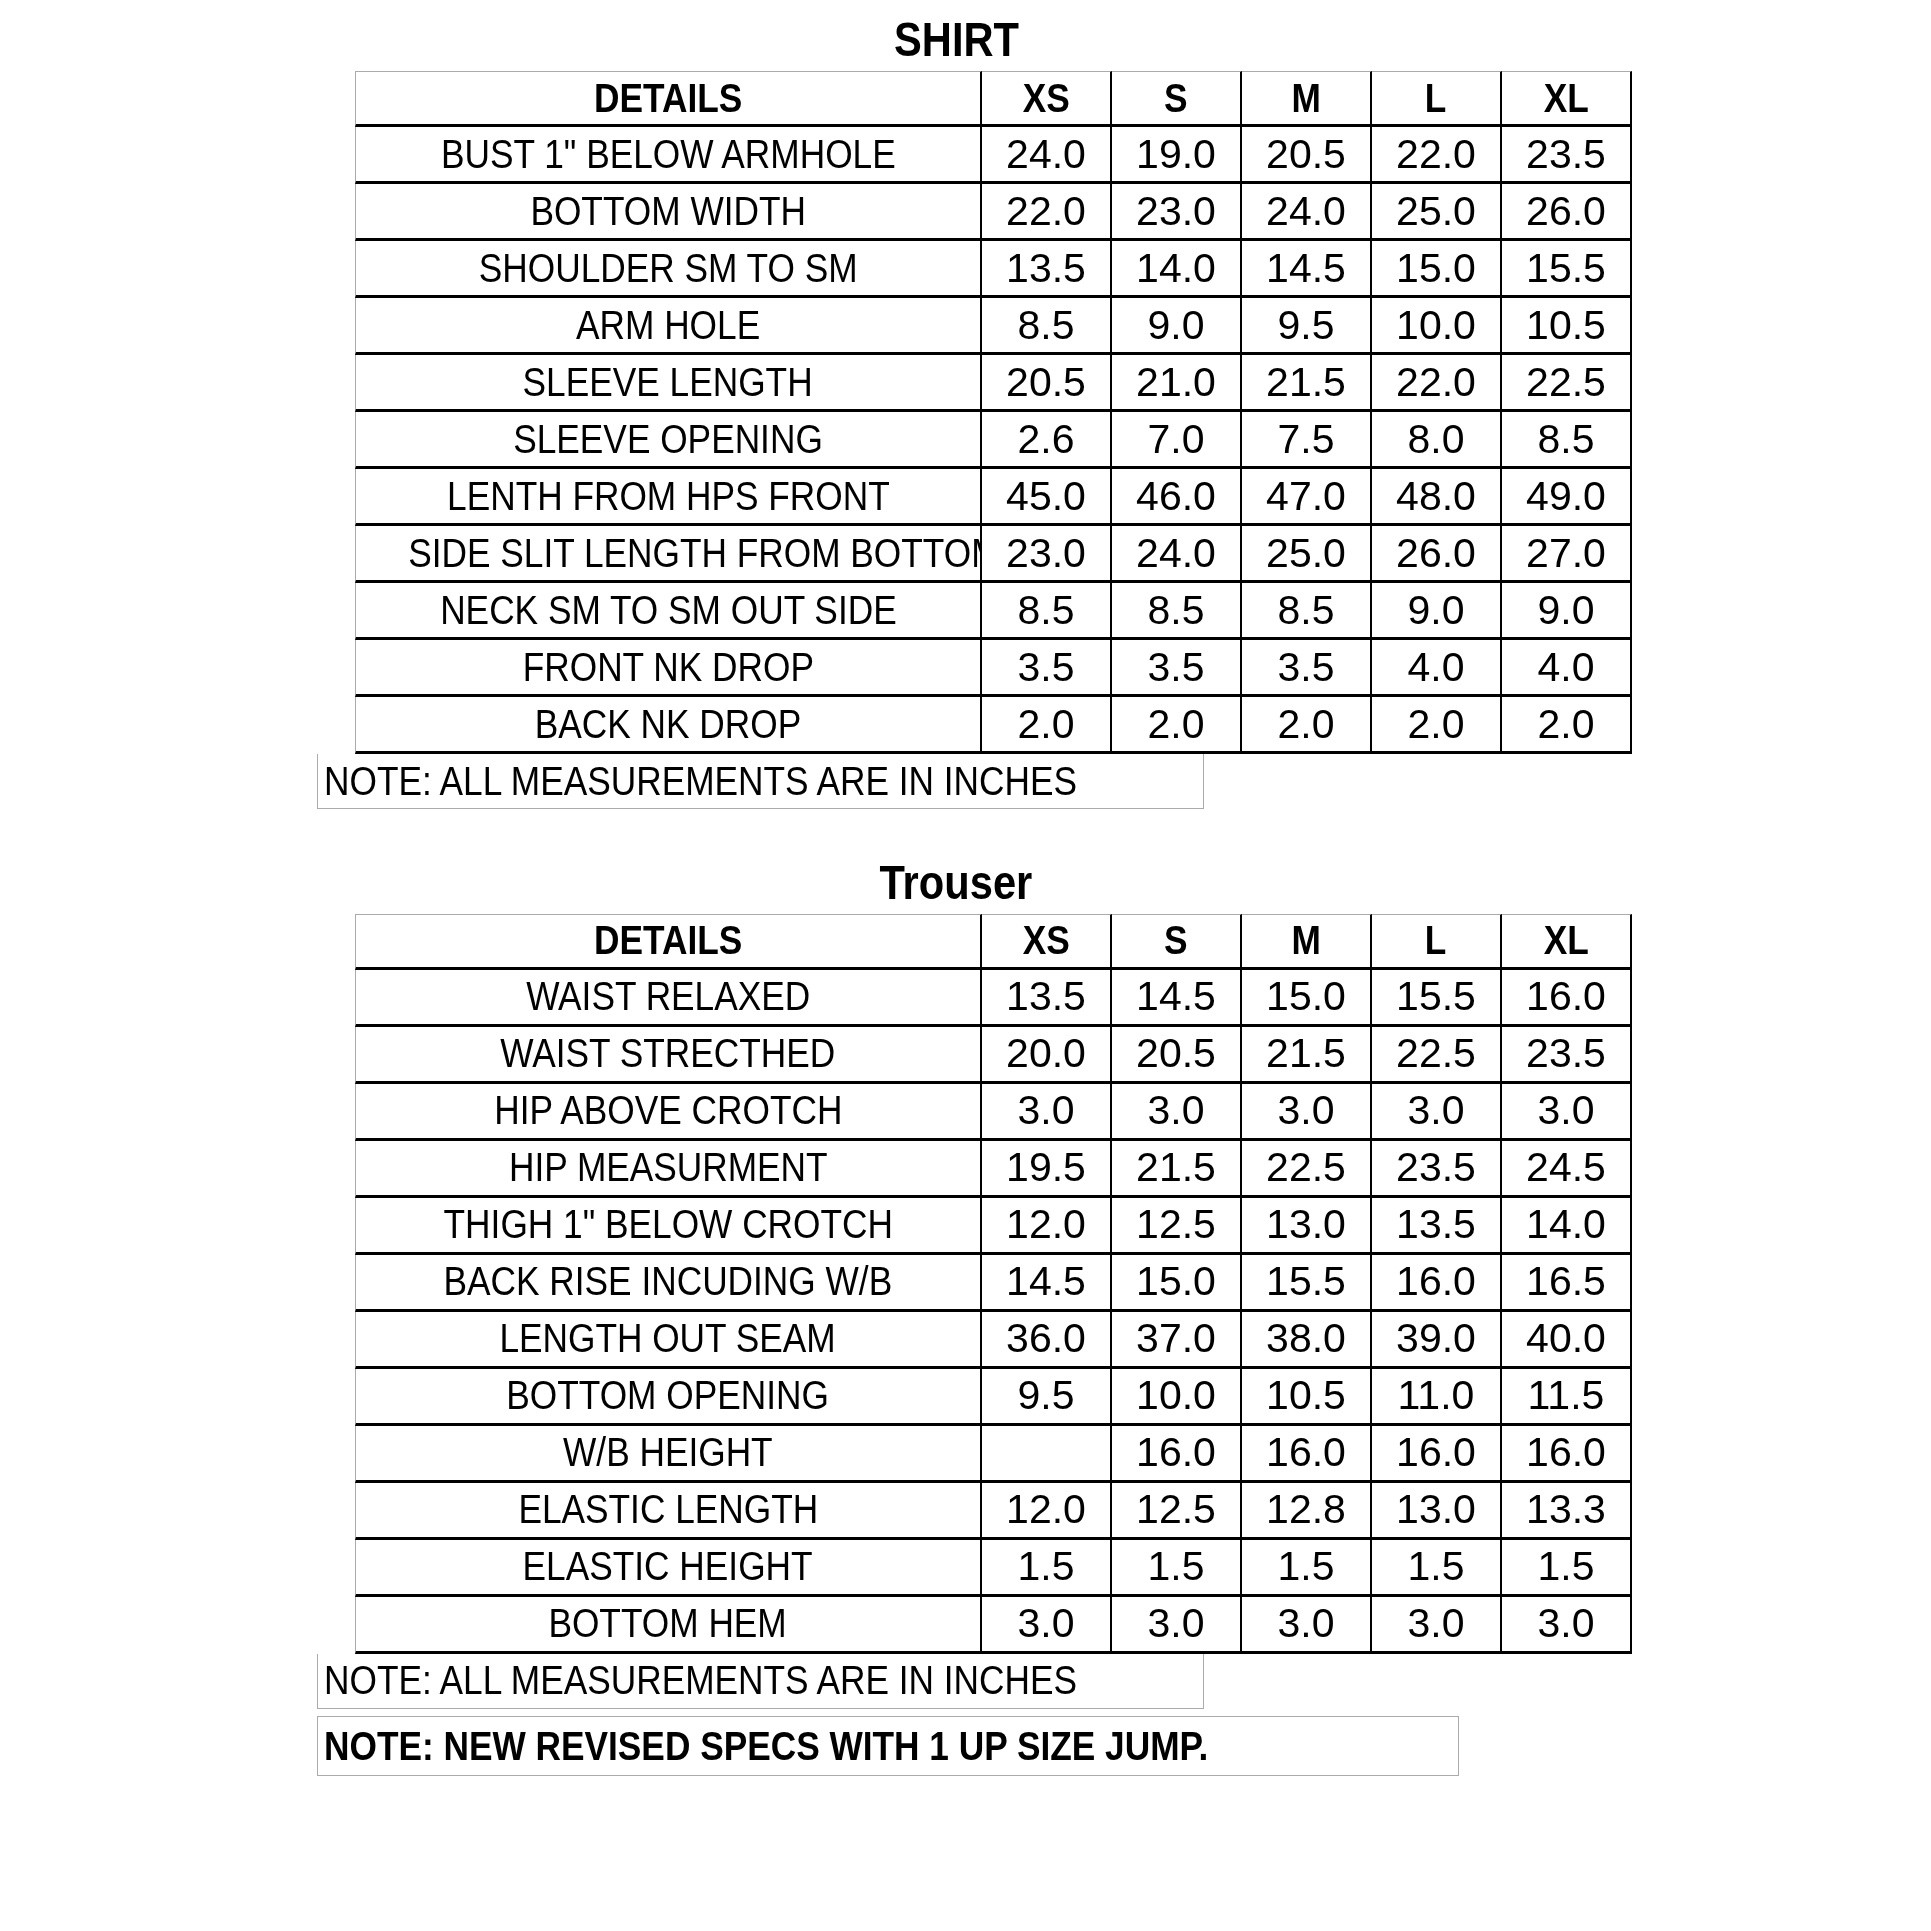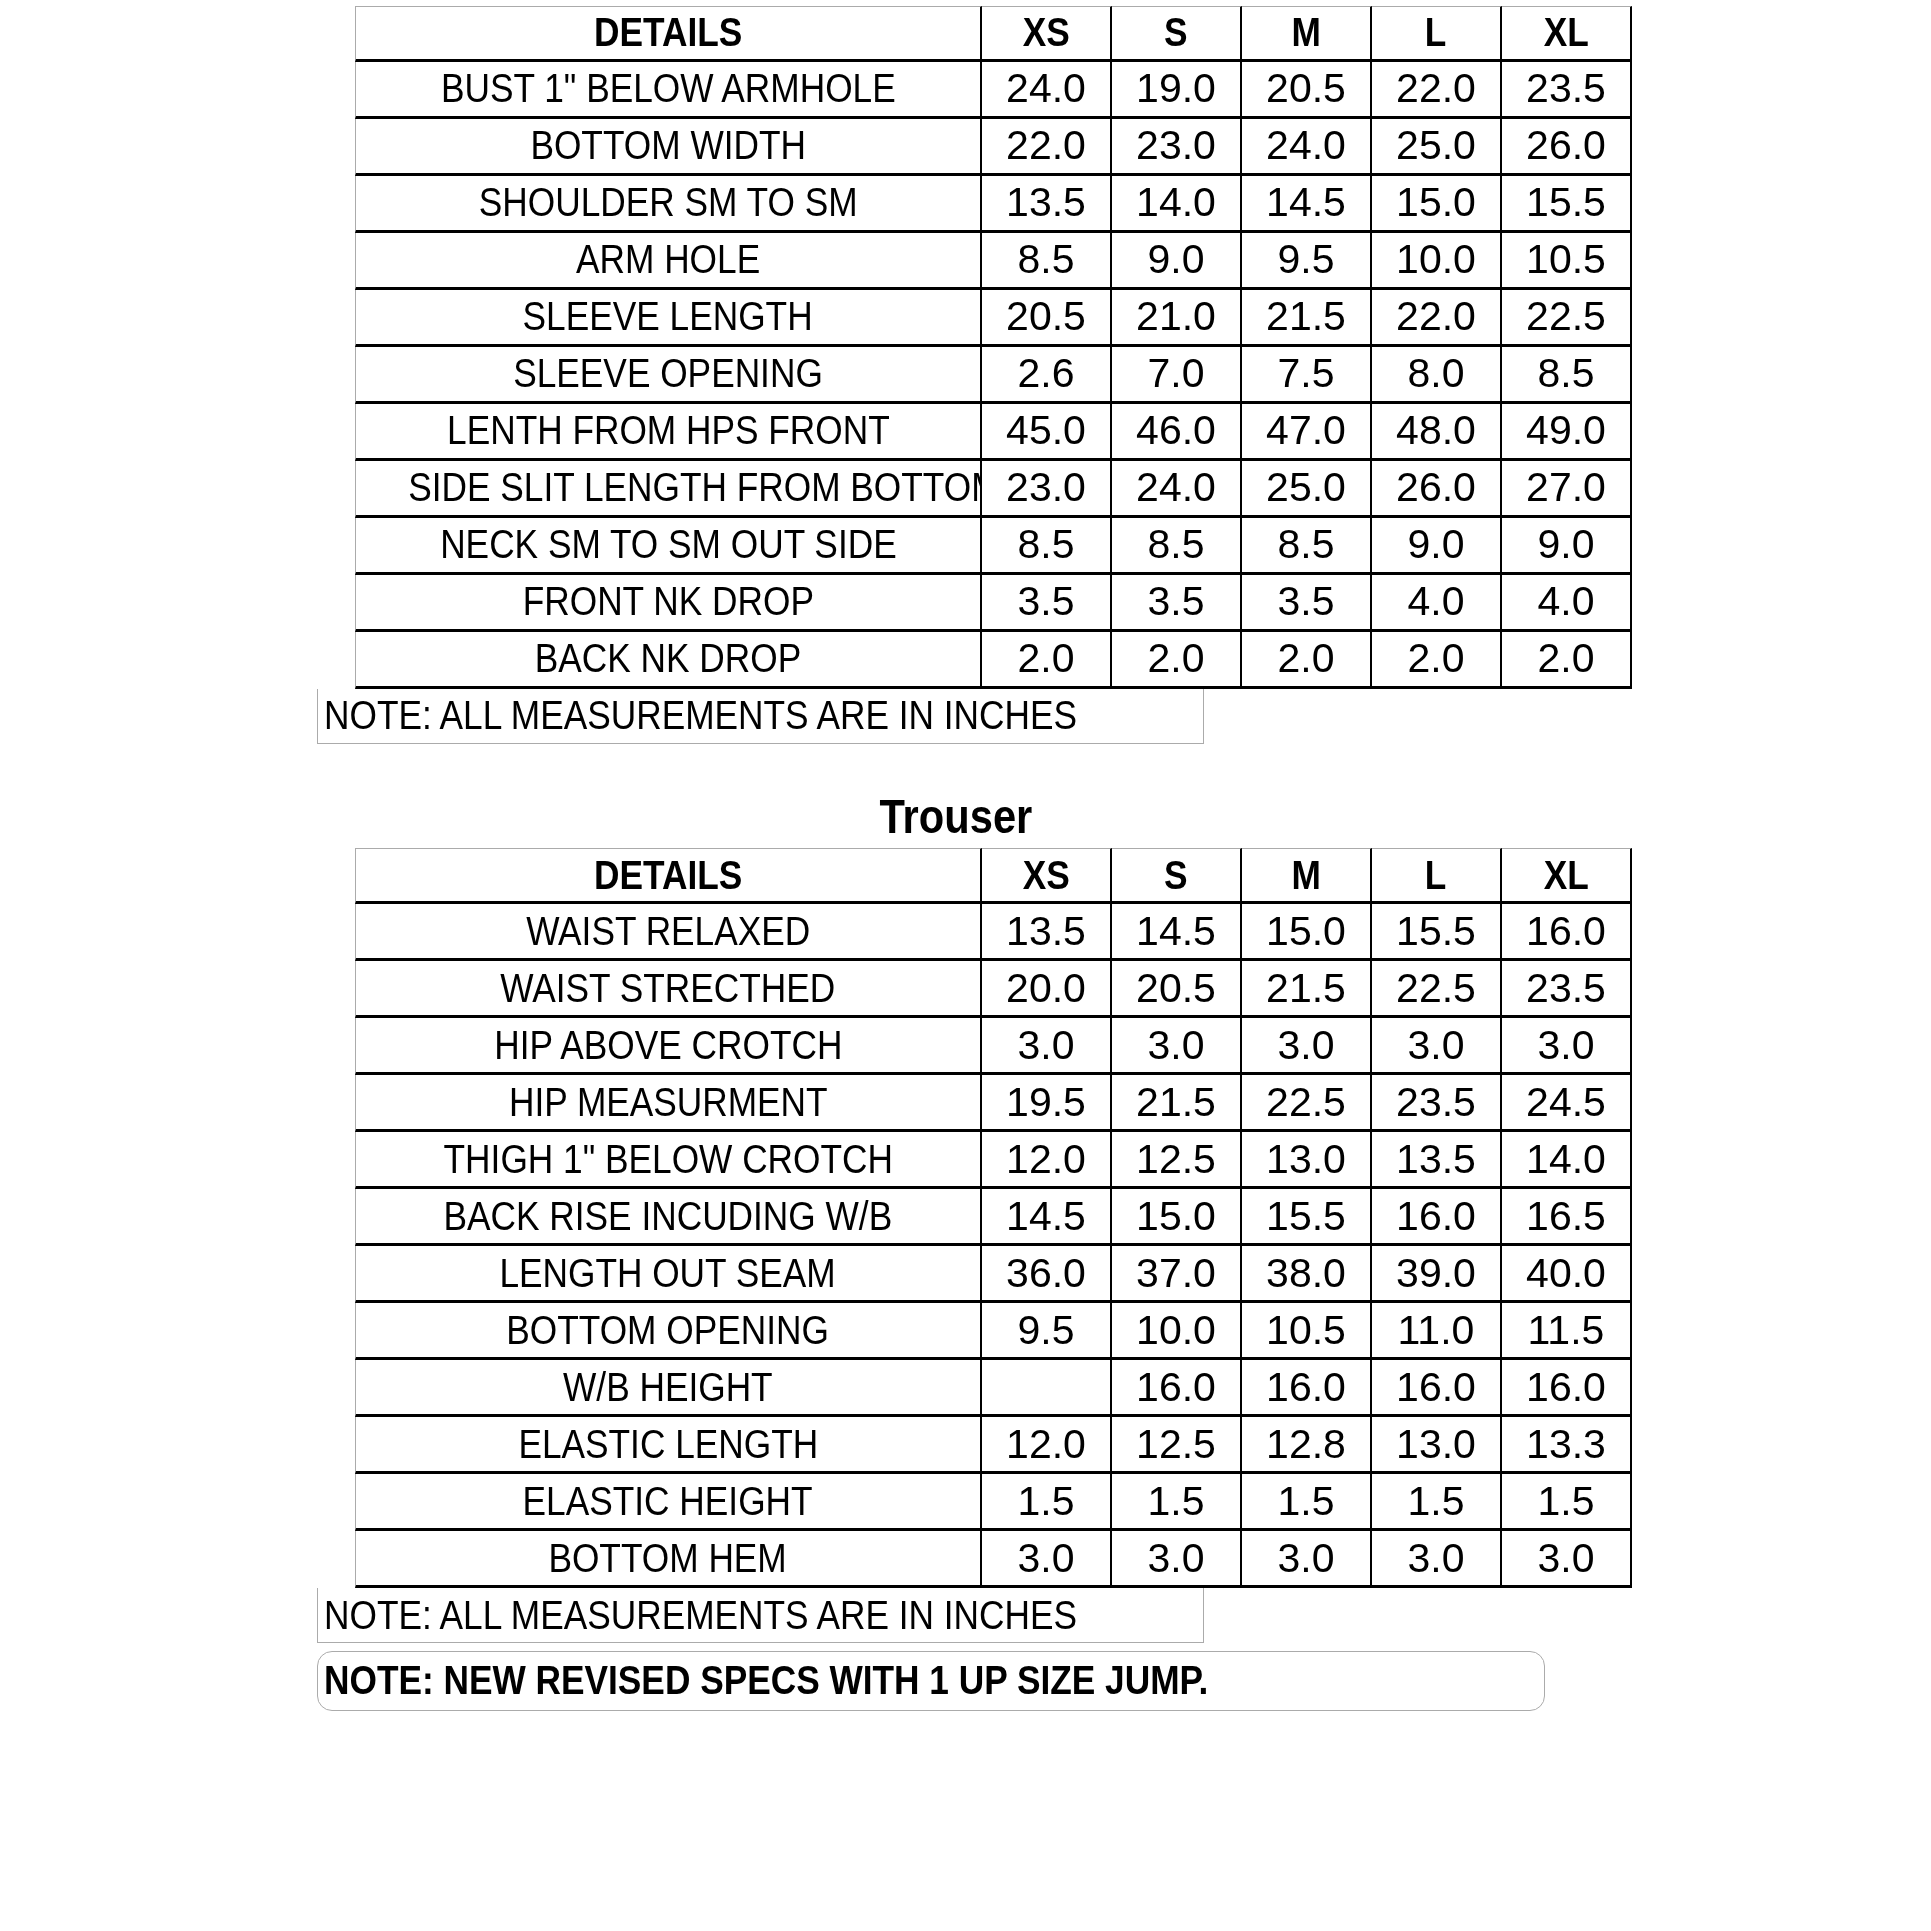--- a/index.html
+++ b/index.html
@@ -91,28 +91,29 @@
     border-bottom: 1.9px solid #ababab;
     font-weight: 400;
   }
   .note-bold {
     margin-top: 7.7px;
     height: 60px;
     border: 1.9px solid #ababab;
     font-weight: 700;
   }
   .spec-shirt .note-bold   { width: 1149px; }
-  .spec-trouser .note-bold { width: 1228px; border-radius: 15px; }
+  .spec-trouser .note-bold { width: 1142px; }
 </style>
 </head>
 <body>
 
 <div class="sheet">
 
   <section class="spec spec-shirt">
+    <h2 class="title"><span class="cond">SHIRT</span></h2>
     <table class="size-table">
       <colgroup>
         <col class="col-details">
           <col class="col-size">
           <col class="col-size">
           <col class="col-size">
           <col class="col-size">
           <col class="col-size">
       </colgroup>
       <thead>

